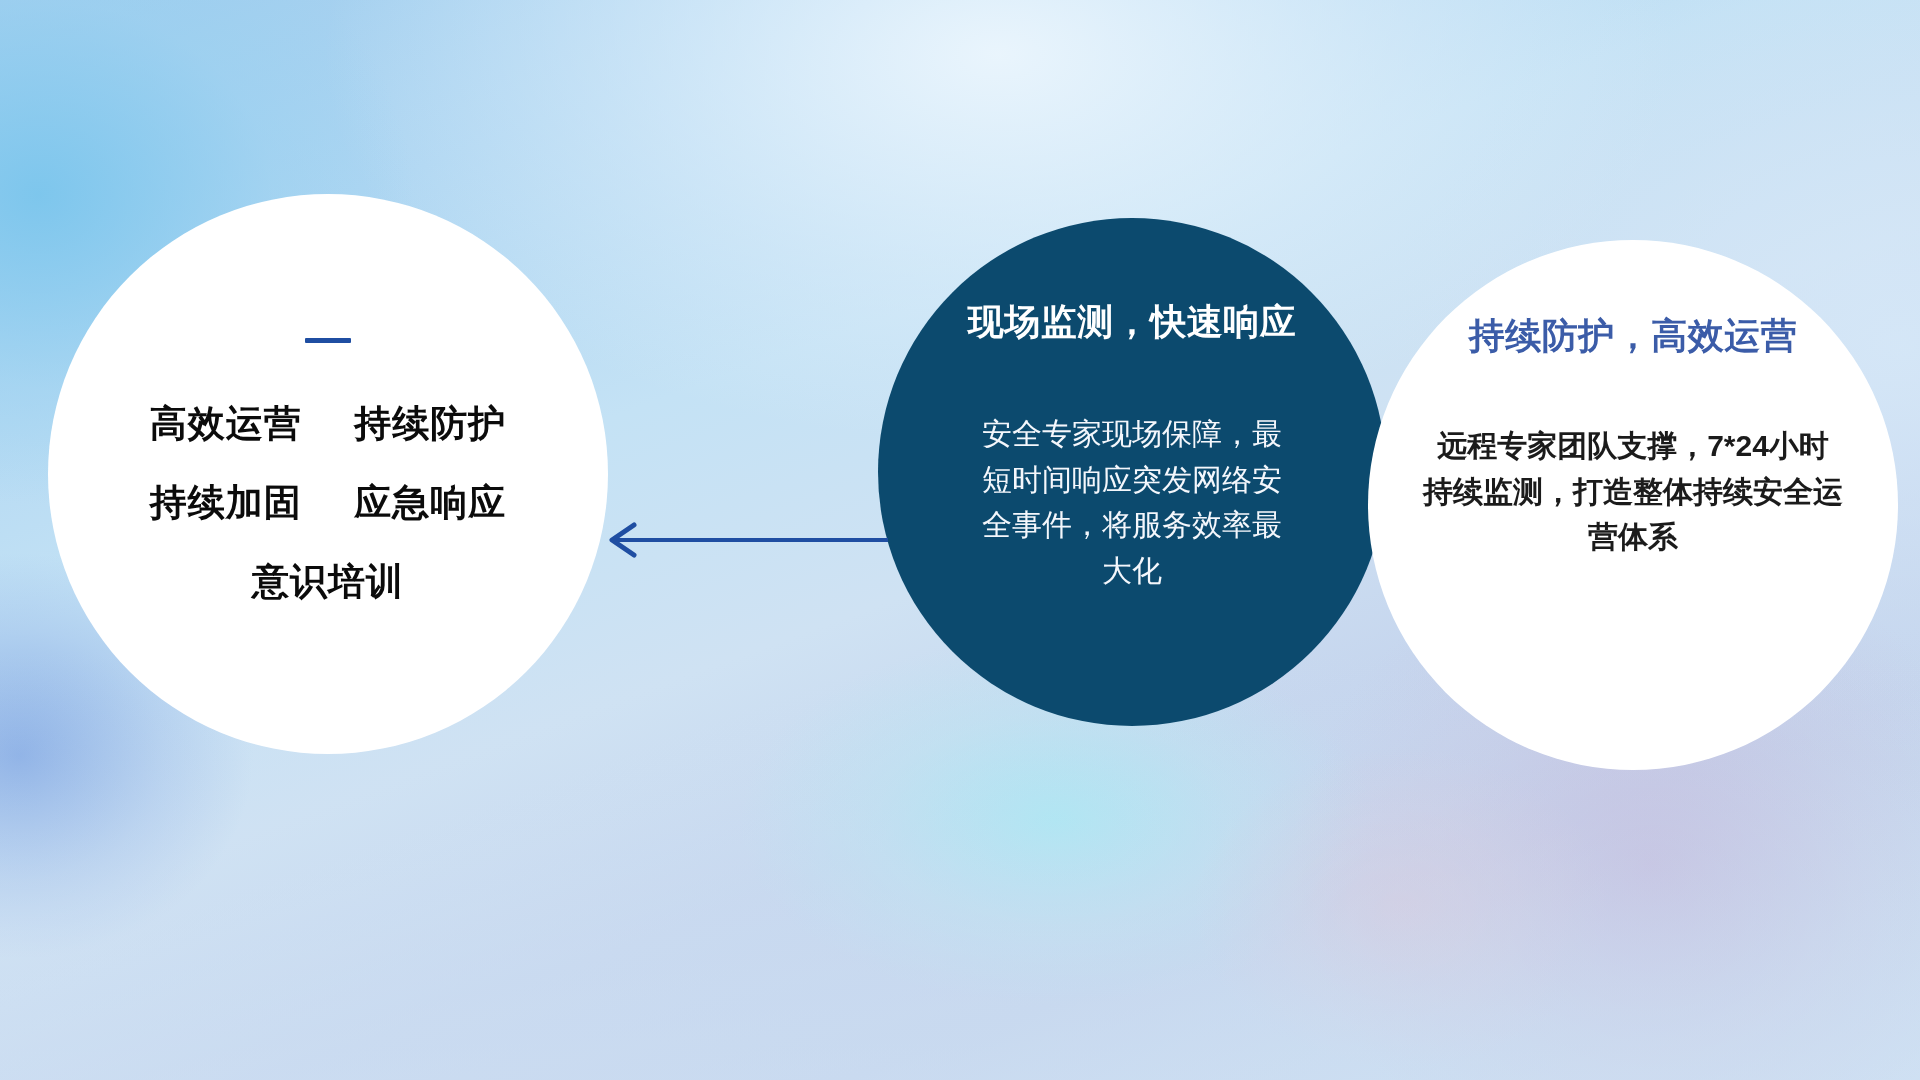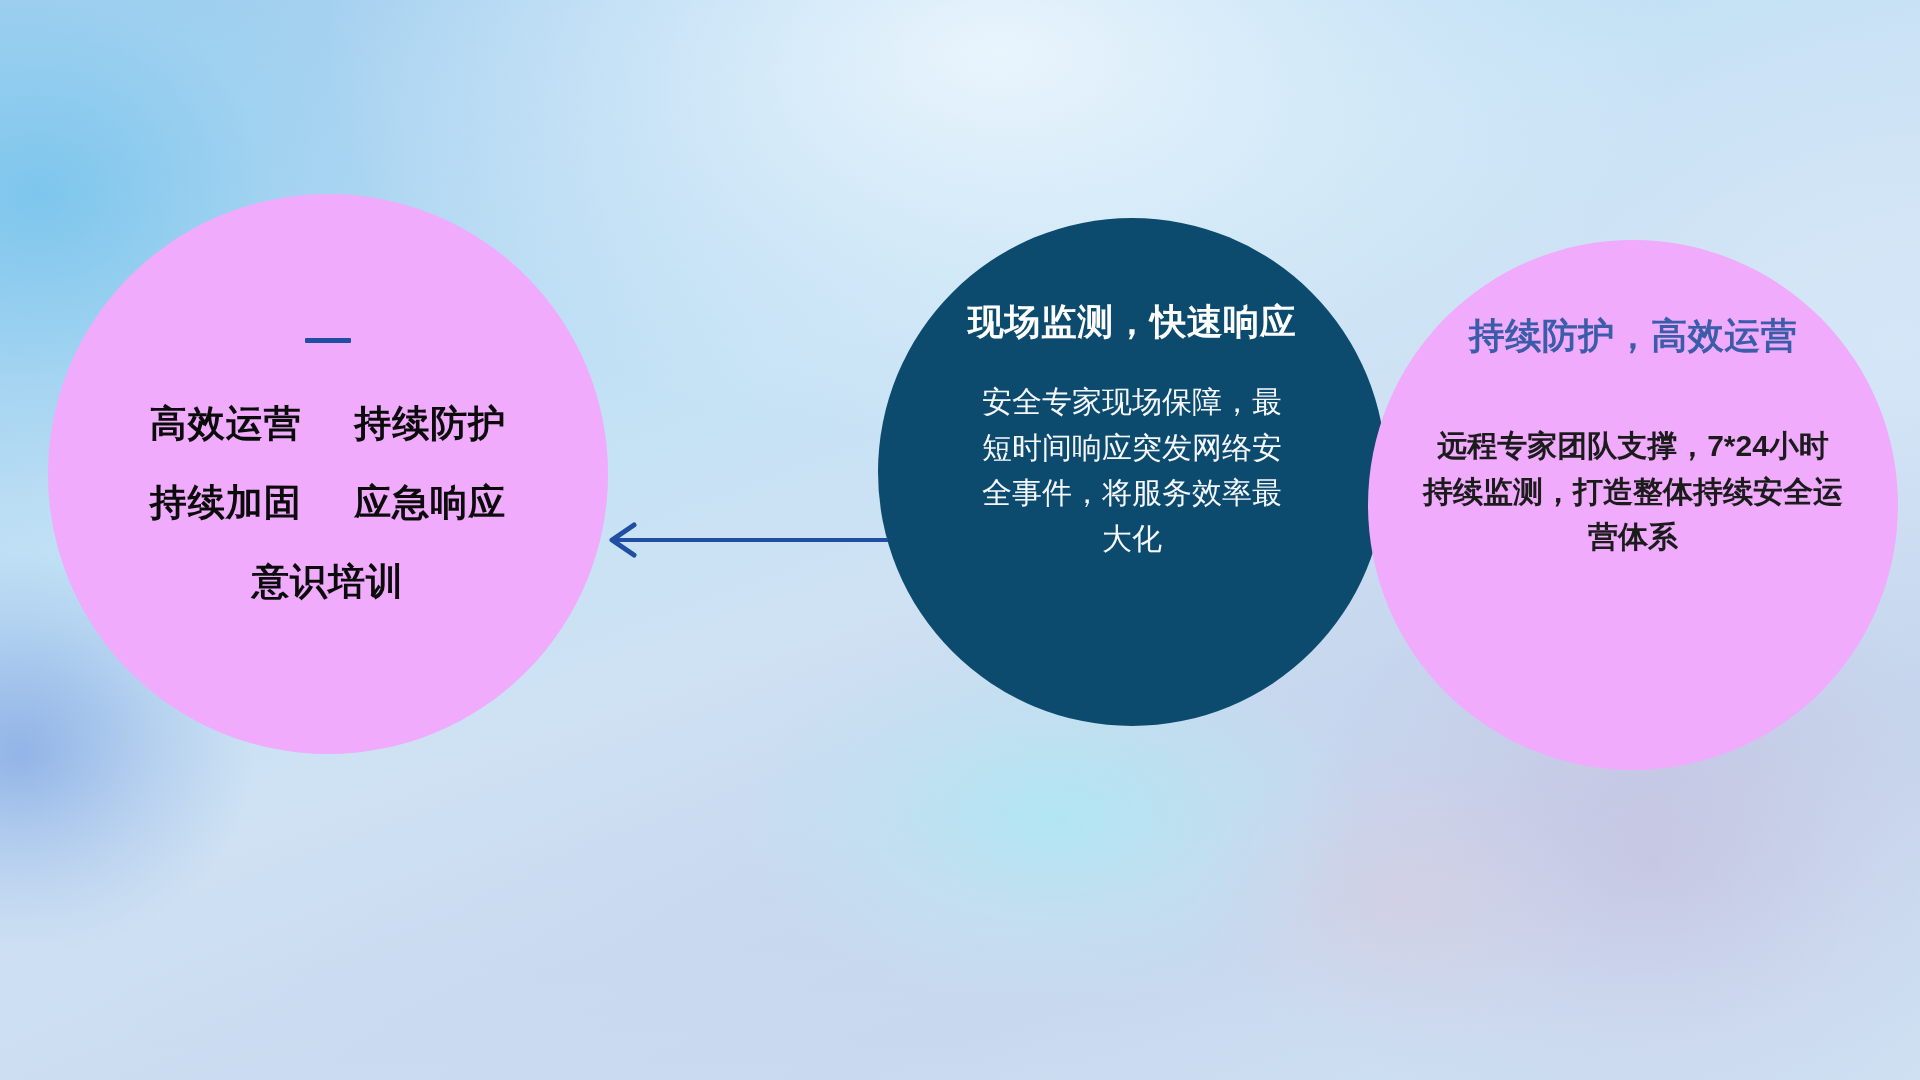--- a/index.html
+++ b/index.html
@@ -86,21 +86,21 @@
         rgba(206, 224, 243, 0.55) 100%);
   }
 
   
   .circle {
     position: absolute;
     border-radius: 50%;
     box-sizing: border-box;
   }
   .circle-white {
-    background: #f0abfc;
+    background: #ffffff;
   }
 
   
   #circle-left {
     left: 48px;
     top: 194px;
     width: 560px;
     height: 560px;
   }
   .left-inner {
@@ -161,21 +161,21 @@
   }
   .mid-title {
     margin-top: 80px;
     font-size: 36px;
     font-weight: bold;
     color: #ffffff;
     letter-spacing: 0.5px;
     white-space: nowrap;
   }
   .mid-body {
-    margin-top: 32px;
+    margin-top: 64px;
     font-size: 30px;
     line-height: 1.52;
     color: #f4f7fc;
     text-align: center;
     max-width: 320px;
   }
 
   
   #circle-right {
     left: 1368px;

